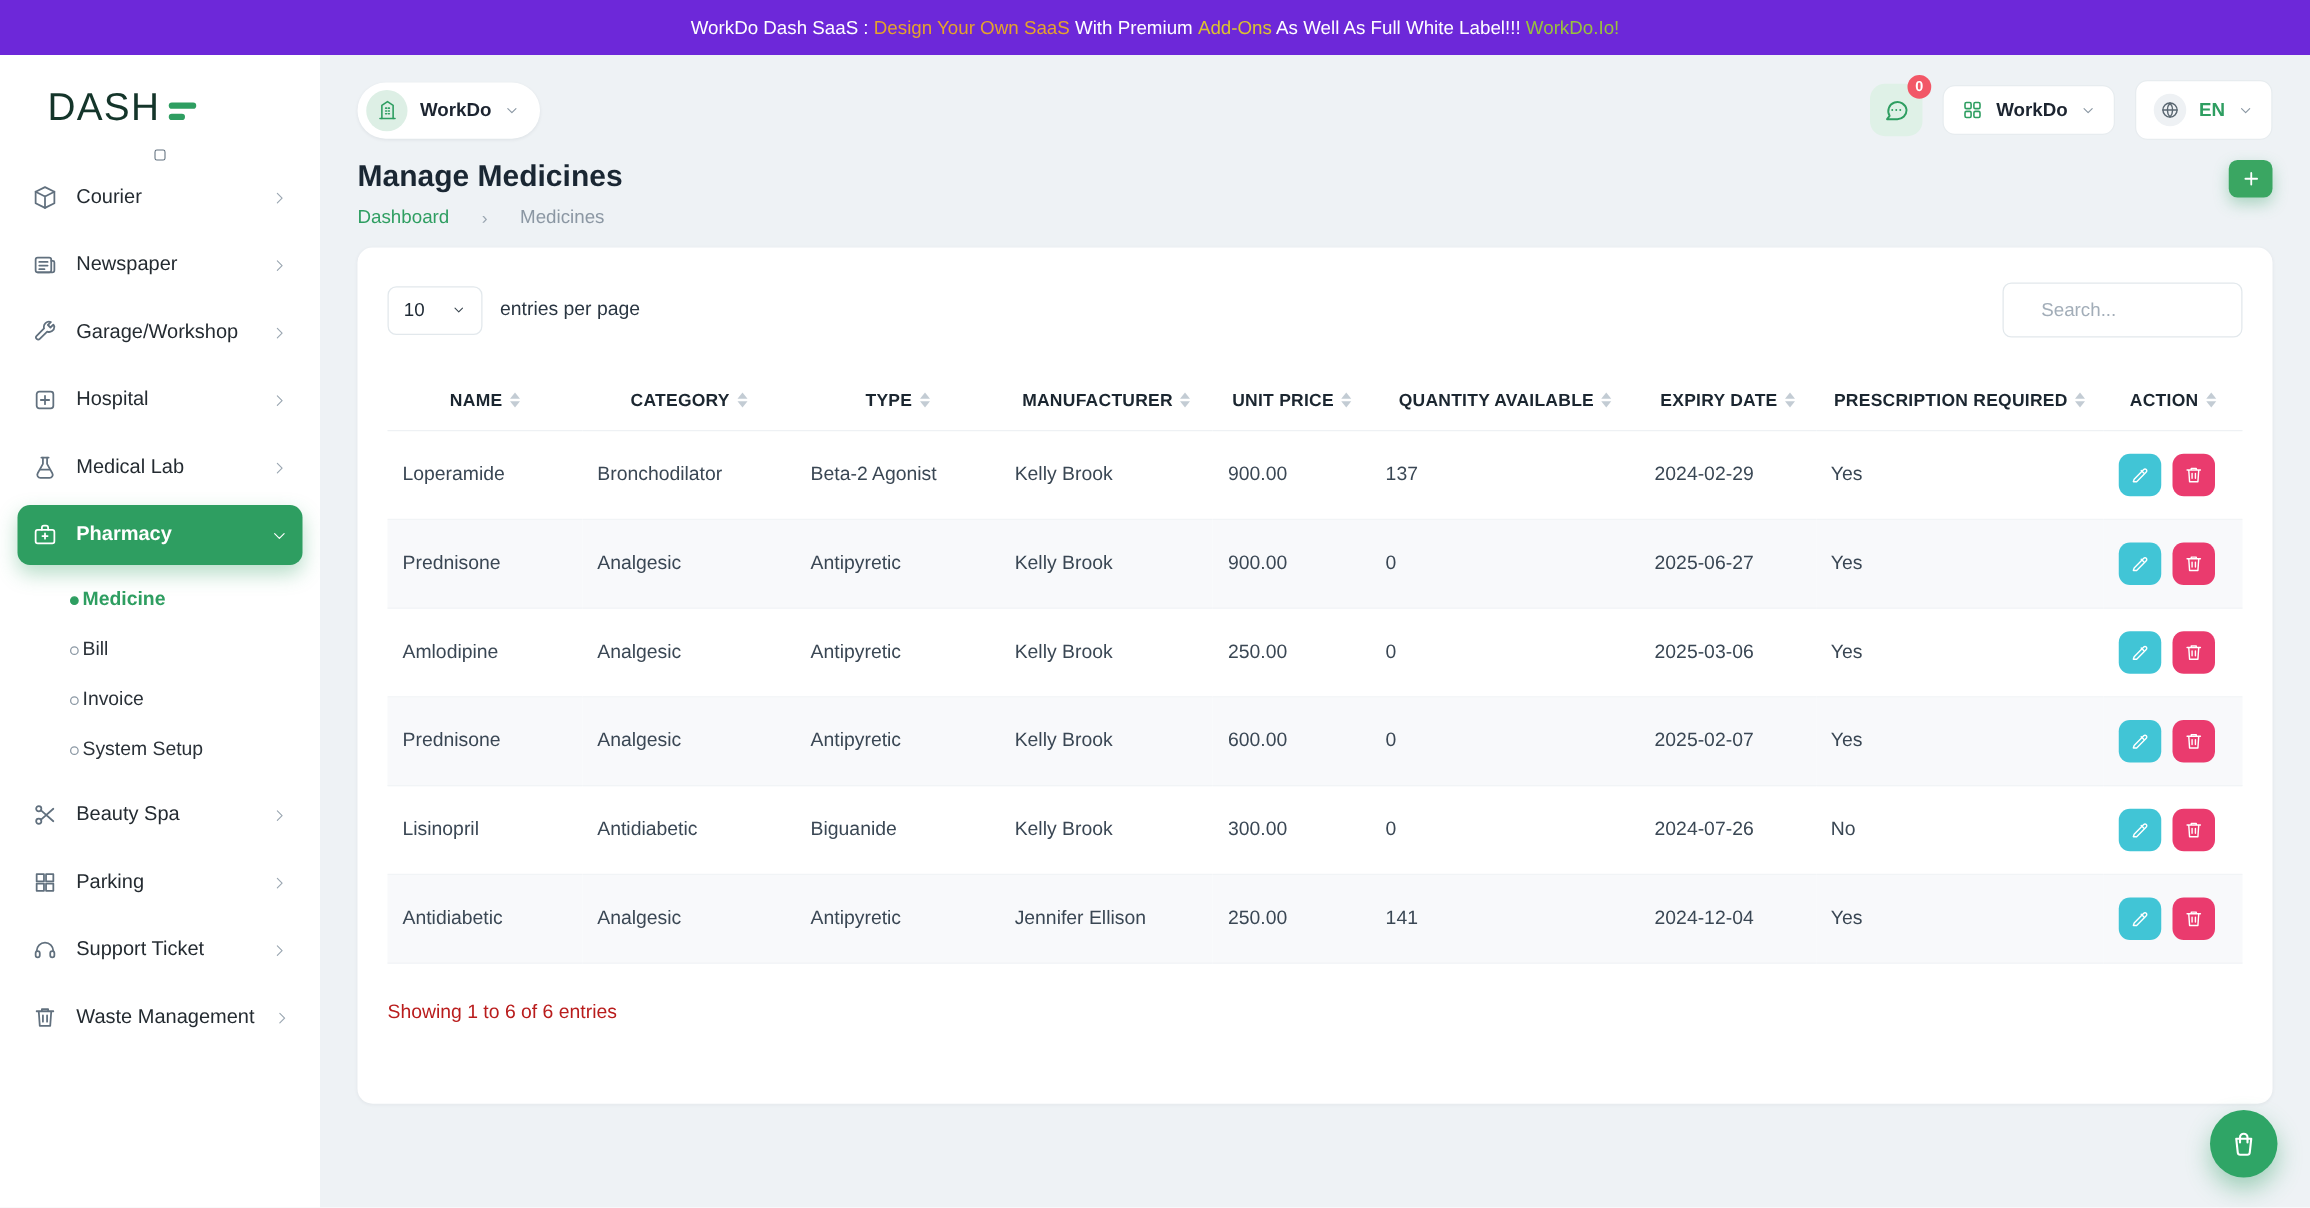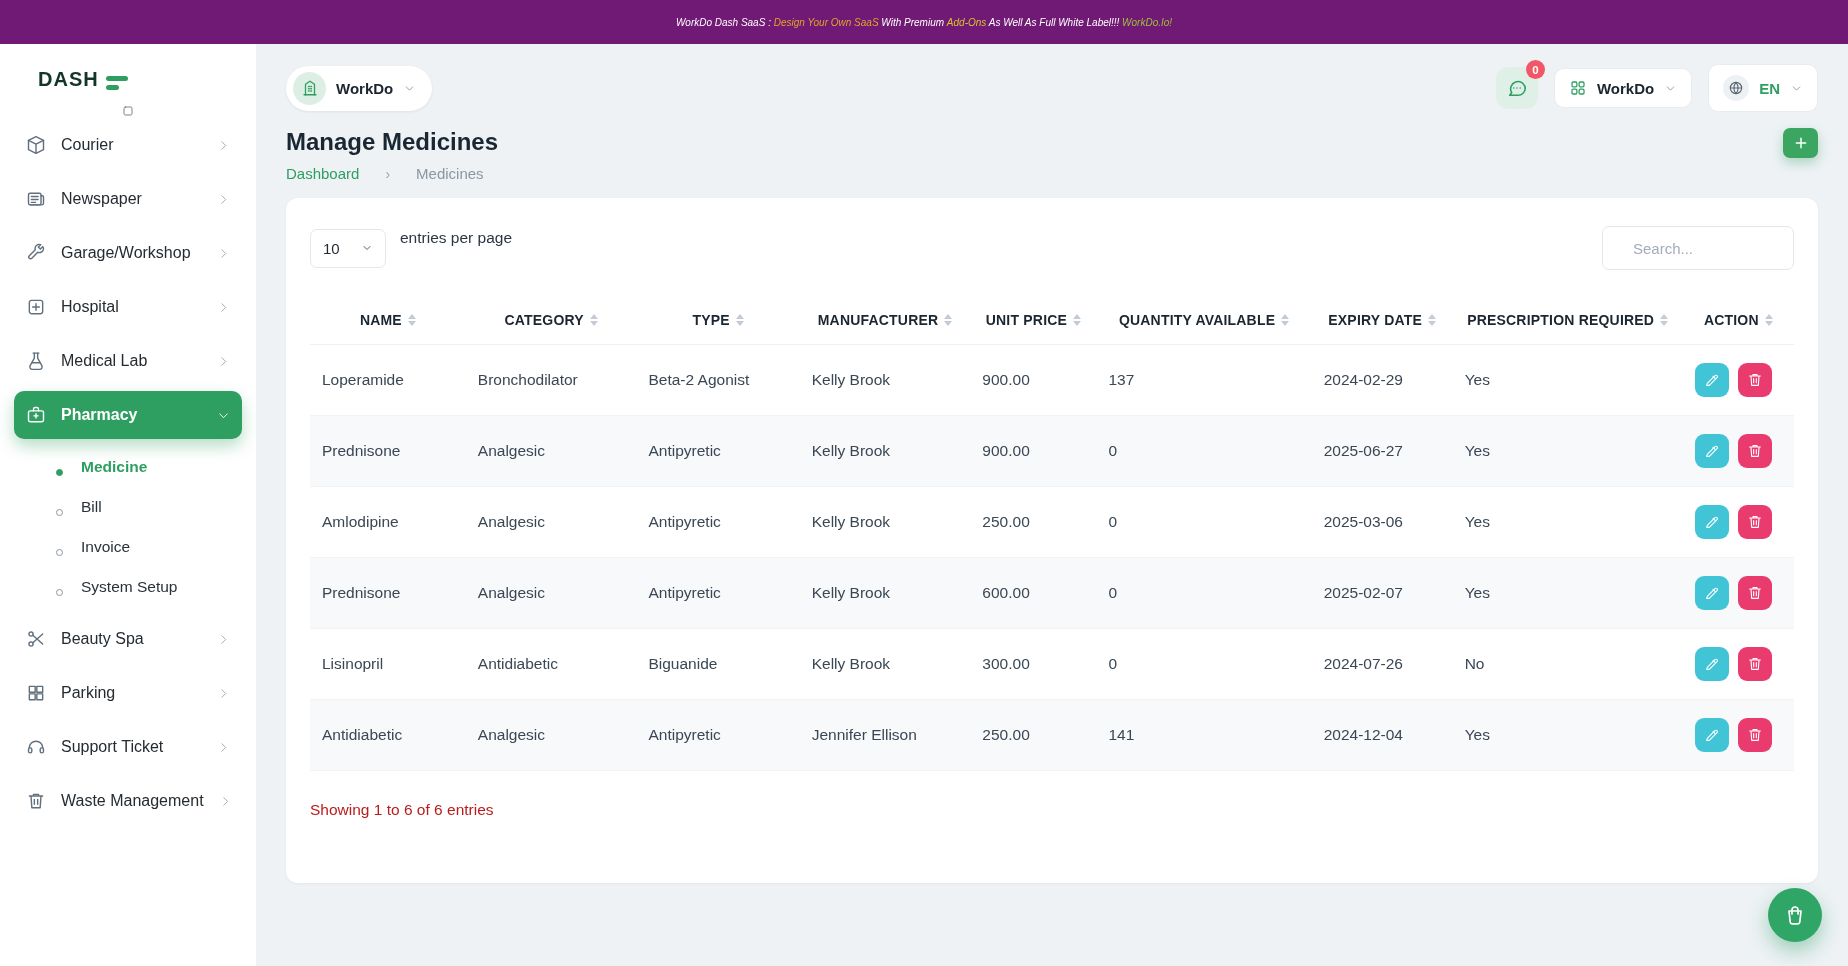--- a/index.html
+++ b/index.html
@@ -2,44 +2,44 @@
 <html><head>
 <meta charset="utf-8">
 <style>
   * { margin:0; padding:0; box-sizing:border-box; }
   html,body { width:1848px; height:966px; overflow:hidden; }
   body { font-family:"Liberation Sans", sans-serif; background:#eef2f5; position:relative; }
   button { font-family:inherit; cursor:pointer; background:none; border:none; }
   svg { fill:none; stroke:currentColor; stroke-width:1.7; stroke-linecap:round; stroke-linejoin:round; display:block; width:100%; height:100%; }
 
   
-  .banner { height:44px; background:#701a75; color:#fff; display:flex; align-items:center; justify-content:center; font-size:10px; white-space:pre;font-style:italic; }
+  .banner { height:44px; background:#6d28d9; color:#fff; display:flex; align-items:center; justify-content:center; font-size:15px; white-space:pre; }
 
   
   .layout { display:flex; height:922px; }
 
   
   .sidebar { width:256px; background:#fff; flex-shrink:0; display:flex; flex-direction:column; overflow:hidden; }
   .logo { padding:24px 0 10px 38px; display:flex; align-items:center; gap:7px; cursor:pointer; }
-  .logo-text { font-size:20px; font-weight:700; color:#14352a; letter-spacing:1px; }
+  .logo-text { font-size:31px; font-weight:400; color:#14352a; letter-spacing:1px; }
   .logo-bars { display:flex; flex-direction:column; gap:4px; padding-top:6px; }
   .logo-bars i { display:block; height:5px; background:#2e9e61; border-radius:3px; }
   .logo-bars i:nth-child(1){ width:22px; }
   .logo-bars i:nth-child(2){ width:13px; }
   .menu-partial { height:12px; overflow:hidden; margin:4px 26px 0; color:#6b7a87; }
   .menu-partial .mi-icon { width:20px; height:20px; margin-top:-11px; }
   .menu { padding:4px 14px 10px; flex:1; overflow:hidden; }
   .menu-item { display:flex; align-items:center; gap:15px; padding:14px 12px; margin-bottom:6px; border-radius:10px; color:#242b31; font-size:16px; font-weight:500; cursor:pointer; }
   .mi-icon { width:20px; height:20px; color:#61707e; flex-shrink:0; }
   .mi-label { flex:1; white-space:nowrap; }
   .mi-chev { width:13px; height:13px; color:#9aa6b1; flex-shrink:0; }
   .menu-item.active { background:#2e9e61; color:#fff; box-shadow:0 7px 16px rgba(46,158,97,.35); font-weight:600; }
   .menu-item.active .mi-icon, .menu-item.active .mi-chev { color:#fff; }
   .submenu { padding:2px 0 8px 34px; }
-  .submenu-item { display:flex; align-items:flex-end; gap:18px; padding:11px 8px; font-size:15.5px; color:#2a3138; cursor:pointer; }
+  .submenu-item { display:flex; align-items:center; gap:3px; padding:11px 8px; font-size:15.5px; color:#2a3138; cursor:pointer; }
   .sub-dot { width:7px; height:7px; border:1.6px solid #8a97a3; border-radius:50%; flex-shrink:0; }
   .submenu-item.active { color:#2e9e61; font-weight:700; }
   .submenu-item.active .sub-dot { border-color:#2e9e61; background:#2e9e61; }
 
   
   .main { flex:1; padding:16px 30px 0; position:relative; overflow:hidden; }
 
   .topbar { display:flex; justify-content:space-between; align-items:center; height:56px; }
   .company-btn { display:flex; align-items:center; gap:10px; background:#fff; border-radius:24px; padding:6px 16px 6px 7px; font-size:15px; font-weight:600; color:#1c2430; box-shadow:0 1px 3px rgba(20,30,40,.07); }
   .company-avatar { width:33px; height:33px; border-radius:50%; background:#ddefe5; display:flex; align-items:center; justify-content:center; color:#2e9e61; }
@@ -60,21 +60,21 @@
   .breadcrumb { margin-top:9px; font-size:15px; display:flex; align-items:center; gap:26px; }
   .bc-link { color:#2e9e61; text-decoration:none; cursor:pointer; }
   .bc-sep { color:#9aa6b1; font-size:14px; }
   .bc-current { color:#8b97a3; }
   .add-btn { width:35px; height:30px; border-radius:7px; background:#3aa662; color:#fff; display:flex; align-items:center; justify-content:center; box-shadow:0 5px 12px rgba(46,158,97,.35); }
   .add-btn svg { width:16px; height:16px; stroke-width:2.2; }
 
   
   .card { margin-top:16px; background:#fff; border-radius:12px; padding:28px 24px 64px; box-shadow:0 1px 3px rgba(30,40,50,.05); }
   .card-controls { display:flex; justify-content:space-between; align-items:center; margin-bottom:26px; }
-  .left-controls { display:flex; gap:14px; font-size:15.5px; color:#2a3642; }
+  .left-controls { display:flex; align-items:center; gap:14px; font-size:15.5px; color:#2a3642; }
   .entries-select { display:flex; align-items:center; justify-content:space-between; gap:10px; border:1px solid #e2e8ec; border-radius:7px; padding:10px 12px; font-size:15px; color:#1f2a35; background:#fff; width:76px; }
   .entries-select .chev { color:#3a4650; width:12px; height:12px; }
   .search-input { width:192px; height:44px; border:1px solid #e2e8ec; border-radius:7px; padding:0 30px; font-size:15px; color:#2a3642; outline:none; background:#fff; }
   .search-input::placeholder { color:#a2adb8; }
 
   .tbl { width:100%; border-collapse:collapse; }
   .tbl th { font-size:14px; font-weight:700; color:#1b2630; text-transform:uppercase; letter-spacing:.2px; text-align:left; padding:16px 12px; cursor:pointer; }
   .tbl thead tr { border-bottom:1px solid #eef1f4; }
   .th-wrap { display:flex; align-items:center; justify-content:center; gap:6px; }
   .sort { display:flex; flex-direction:column; gap:2px; flex-shrink:0; }

